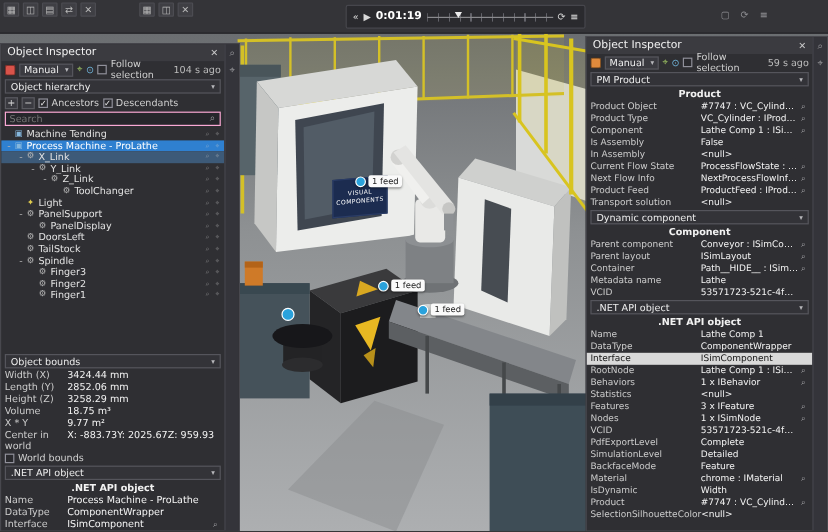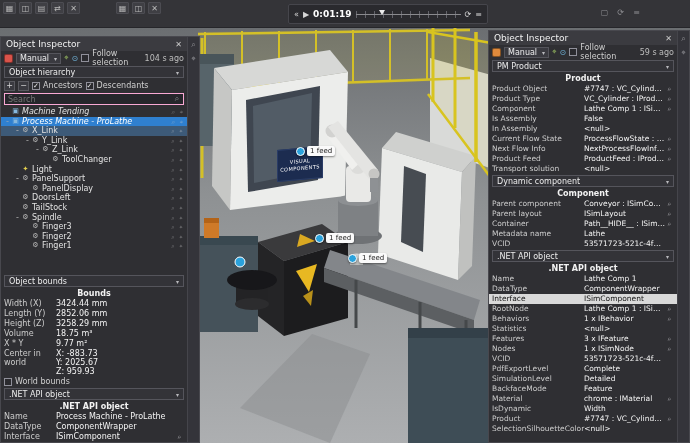--- a/index.html
+++ b/index.html
@@ -55,21 +55,21 @@
   .combo { flex:none; height:12px; margin:1px 3px; background:#333338; border:1px solid #55555c; display:flex; align-items:center; padding:0 4px; color:#ececec; }
   .shead { flex:none; height:11px; display:flex; align-items:center; justify-content:center; font-weight:bold; font-size:8px; color:#f2f2f2; }
   .btnrow { flex:none; height:13px; display:flex; align-items:center; gap:3px; padding:0 3px; }
   .sqbtn { width:11px; height:10px; border:1px solid #5a5a60; background:#3a3a40; color:#d8d8d8; display:flex; align-items:center; justify-content:center; font-size:8px; }
   .search { flex:none; height:12px; margin:1px 3px 2px; background:#26262b; border:1px solid #f9a8d4; display:flex; align-items:center; }
   .search input { flex:1; min-width:0; background:transparent; border:0; outline:none; color:#ddd; font:inherit; padding:0 3px; }
   .search .mag { width:12px; text-align:center; color:#9a9a9e; }
 
   .tree { flex:1; min-height:0; overflow:hidden; }
   .trow { height:9.6px; line-height:9.6px; display:flex; align-items:center; color:#e2e2e2; padding-right:2px; }
-  .trow[data-level="0"] { padding-left:3px;font-style:italic; }  .trow[data-level="1"] { padding-left:13px; }
+  .trow[data-level="0"] { padding-left:3px; }  .trow[data-level="1"] { padding-left:13px; }
   .trow[data-level="2"] { padding-left:23px; } .trow[data-level="3"] { padding-left:33px; }
   .trow[data-level="4"] { padding-left:43px; }
   .trow .exp { width:7px; flex:none; text-align:center; color:#b0b0b0; }
   .ticon { width:9px; flex:none; text-align:center; font-size:7px; }
   .ticon[data-icon="comp"]::before  { content:"▣"; color:#85b7dd; }
   .ticon[data-icon="link"]::before  { content:"⚙"; color:#b5b5b5; }
   .ticon[data-icon="light"]::before { content:"✦"; color:#e3cf4e; }
   .ticon[data-icon="part"]::before  { content:"●"; color:#e8a33d; }
   .tlabel { flex:1; min-width:0; white-space:nowrap; overflow:hidden; padding-left:2px; }
   .tic2 { flex:none; width:8px; text-align:center; color:#cfcfcf; opacity:.45; font-size:6px; }
@@ -81,21 +81,21 @@
   .left-panel .prow .lbl { min-width:52px; }
   .prow .val { flex:1; min-width:0; white-space:nowrap; overflow:hidden; text-overflow:ellipsis; color:#f4f4f4; }
   .prow .zic { flex:none; width:9px; text-align:center; color:#a8a8ac; font-size:7px; visibility:hidden; }
   .prow[data-zoom="true"] .zic { visibility:visible; }
   .prow[data-hl="true"] { background:#d9d9d9; }
   .prow[data-hl="true"] .lbl, .prow[data-hl="true"] .val { color:#141414; }
   .right-panel .prow { font-size:7.5px; }
 
   .centerrow { flex:none; display:flex; padding:0 3px; }
   .centerrow .lbl { flex:none; width:52px; color:#ccc; }
-  .cvals { display:flex; flex-direction:column; color:#f4f4f4; }
+  .cvals { display:flex; flex-direction:row; color:#f4f4f4; }
   .cvals span { height:9px; line-height:9px; }
   .wbrow { flex:none; height:11px; display:flex; align-items:center; gap:3px; padding:0 3px; color:#cfcfcf; }
 </style>
 </head>
 <body>
 
 <div class="screen">
 
   <div class="viewport">
     <svg class="scene" width="690" height="415" viewBox="0 0 690 415">
@@ -408,21 +408,20 @@
             <span class="tlabel">Finger1</span>
             <span class="tic2">⌕</span>
             <span class="tic2">⌖</span>
           </div>
         </div>
       <div class="combo">
         <span>Object bounds</span>
         <span class="grow"></span>
         <span class="arrow">▾</span>
       </div>
-      <div class="shead">Bounds</div>
       <div>
 
           <div class="prow">
             <span class="lbl">Width  (X)</span>
             <span class="val">3424.44 mm</span>
           </div>
 
           <div class="prow">
             <span class="lbl">Length (Y)</span>
             <span class="val">2852.06 mm</span>

